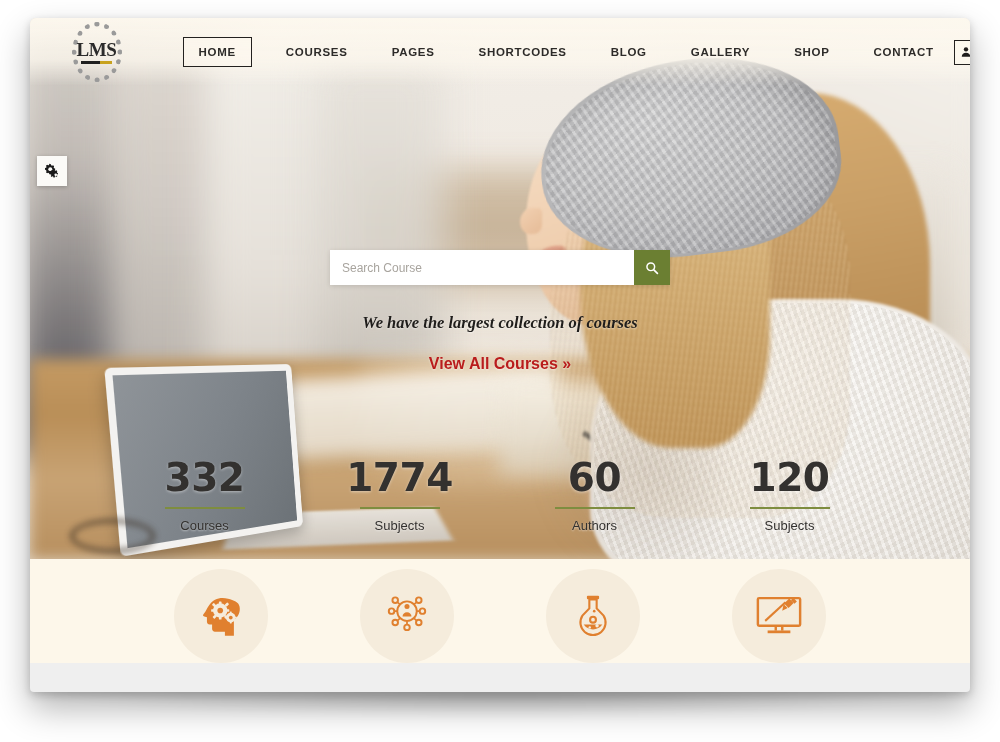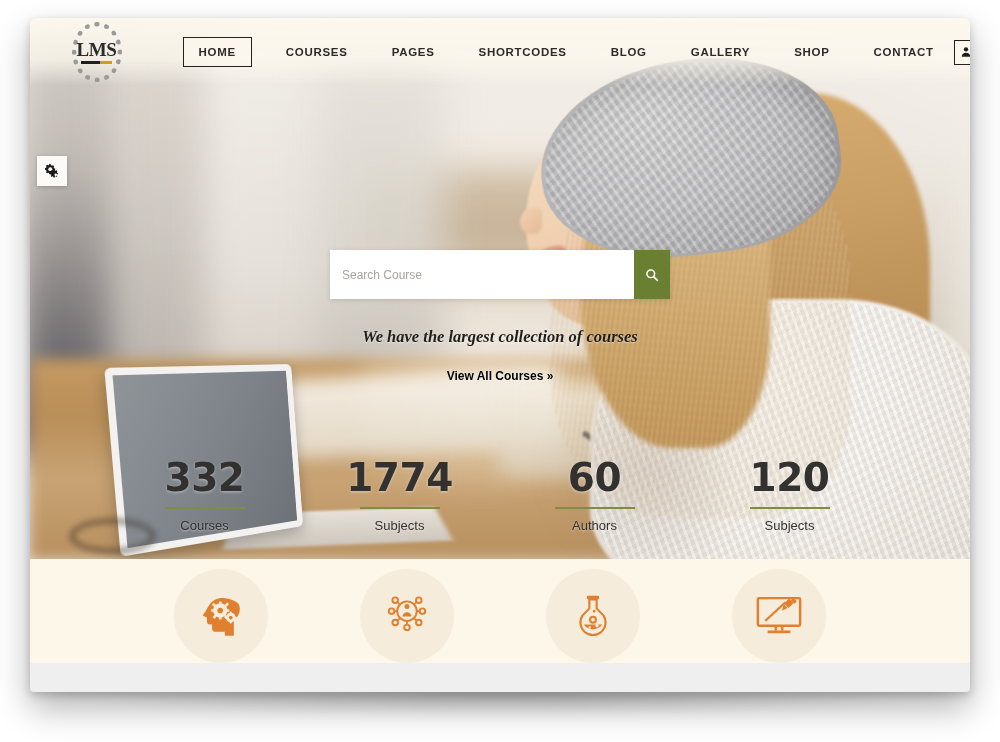--- a/index.html
+++ b/index.html
@@ -347,21 +347,21 @@
     display:flex; align-items:center; justify-content:center;
   }
 
   
   #hero-content{
     position:absolute; z-index:20;
     left:0; right:0; top:232px;
     display:flex; flex-direction:column; align-items:center;
   }
   #search-row{
-    display:flex; width:340px; height:49px;
+    display:flex; width:340px; height:35px;
     box-shadow:0 1px 5px rgba(0,0,0,.13);
     justify-content:flex-end;
   }
   #search-input{
     flex:1; border:none; outline:none;
     background:#ffffff;
     padding:0 12px;
     font-size:12px; color:#6b6b6b;
     font-family:"Liberation Sans", sans-serif;
   }
@@ -373,22 +373,22 @@
   }
   #hero-tagline{
     margin-top:28px;
     font-family:"Liberation Serif", serif;
     font-style:italic; font-weight:bold;
     font-size:16.5px; color:#1f1d1b;
     text-shadow:0 1px 2px rgba(255,255,255,.55);
   }
   #view-all-courses{
     margin-top:22px;
-    font-size:12px; font-weight:bold;
-    color:#000000; cursor:pointer;
+    font-size:16px; font-weight:bold;
+    color:#b91c1c; cursor:pointer;
     text-shadow:0 1px 2px rgba(255,255,255,.5);
   }
 
   
   #stats-row{
     position:absolute; z-index:20;
     left:0; right:6px; bottom:26px;
     display:flex; justify-content:center; gap:0;
   }
   .stat{

